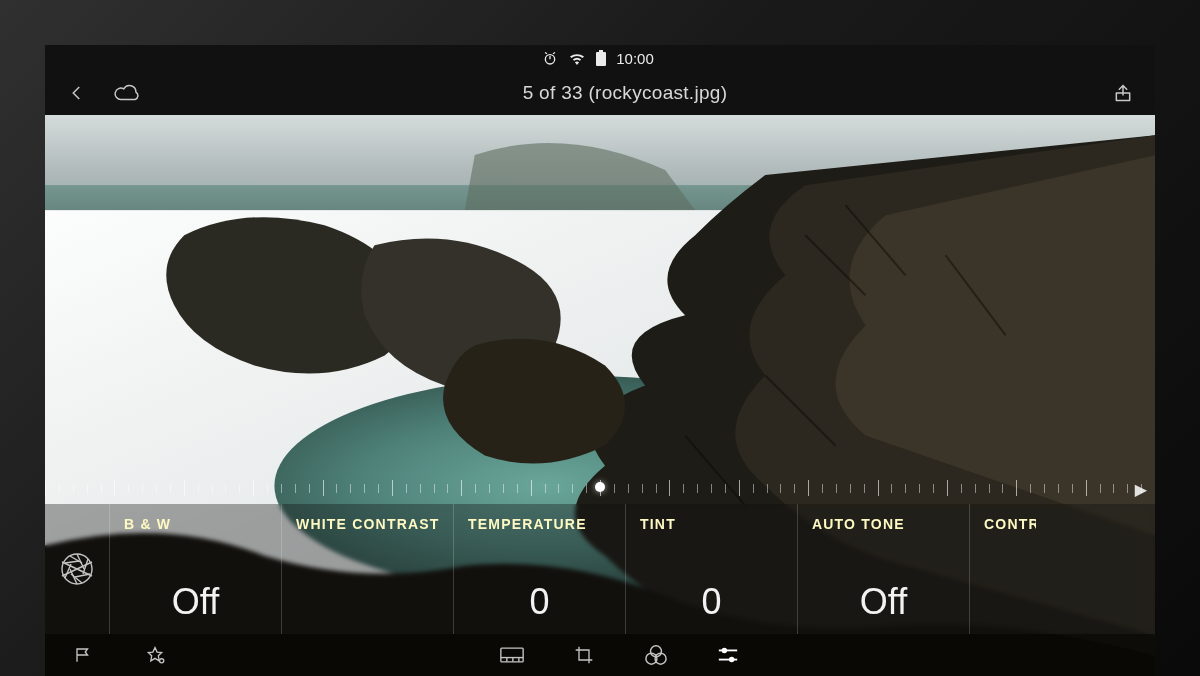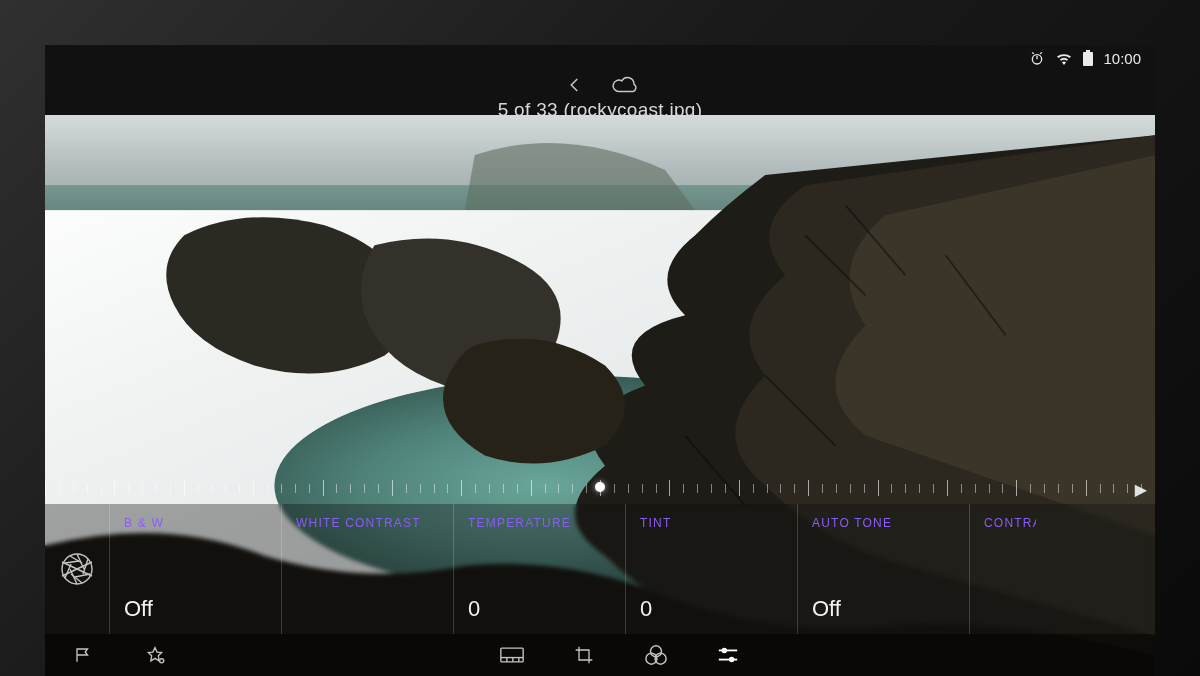--- a/index.html
+++ b/index.html
@@ -1,25 +1,25 @@
 <!DOCTYPE html>
 <html><head>
 <meta charset="utf-8">
 <style>
   html,body{margin:0;padding:0;width:1200px;height:676px;background:#000;overflow:hidden;font-family:-apple-system,Helvetica,Arial,sans-serif;-webkit-font-smoothing:antialiased;}
   .device-frame{position:absolute;left:0;top:0;width:1200px;height:676px;background:linear-gradient(135deg,#303030 0%,#1a1a1a 40%,#0a0a0a 100%);}
   .screen{position:absolute;left:45px;top:45px;width:1110px;height:631px;background:#111;overflow:hidden;}
 
   
-  .statusbar{position:absolute;right:0;top:0;height:26px;width:100%;display:flex;align-items:center;justify-content:flex-end;padding:0 14px 0 0;box-sizing:border-box;color:#eaeaea;font-size:15px;}
+  .statusbar{position:absolute;right:0;top:0;height:26px;width:100%;display:flex;align-items:center;justify-content:center;padding:0 14px 0 0;box-sizing:border-box;color:#eaeaea;font-size:15px;}
   .statusbar .ico{margin-left:10px;display:inline-flex;align-items:center;}
   .statusbar svg{fill:#eaeaea;}
 
   
-  .titlebar{position:absolute;left:0;top:26px;width:100%;height:44px;display:flex;align-items:center;justify-content:space-between;padding:0 18px;box-sizing:border-box;color:#ddd;flex-direction:column;}
+  .titlebar{position:absolute;left:0;top:26px;width:100%;height:44px;display:flex;align-items:center;justify-content:space-between;padding:0 18px;box-sizing:border-box;color:#ddd;}
   .titlebar .left, .titlebar .right{display:flex;align-items:center;gap:22px;}
   .titlebar .title{flex:1;text-align:center;font-size:19px;color:#d8d8d8;font-weight:300;letter-spacing:.3px;}
   .ico-btn{display:inline-flex;align-items:center;justify-content:center;width:28px;height:28px;color:#c8c8c8;cursor:pointer;}
   .ico-btn svg{stroke:#c8c8c8;fill:none;}
 
   
   .viewport{position:absolute;left:0;top:70px;width:100%;height:calc(100% - 70px);overflow:hidden;}
   .photo{position:absolute;left:0;top:0;width:100%;height:100%;}
   .photo svg{width:100%;height:100%;display:block;}
 
@@ -29,22 +29,22 @@
   .tick.major{height:16px;}
   .tick.minor{height:9px;top:12px;background:rgba(255,255,255,.45);}
   .ruler .dot{position:absolute;left:50%;top:10px;width:10px;height:10px;margin-left:-5px;border-radius:50%;background:#fff;box-shadow:0 0 6px rgba(255,255,255,.6);}
   .ruler .arrow{position:absolute;right:8px;top:8px;color:rgba(255,255,255,.85);font-size:16px;}
 
   
   .panel{position:absolute;left:0;bottom:42px;width:100%;height:130px;display:flex;background:rgba(15,15,15,.35);backdrop-filter:blur(2px);}
   .col-side{width:64px;border-right:1px solid rgba(255,255,255,.18);display:flex;align-items:center;justify-content:center;}
   .col{flex:0 0 auto;width:172px;border-right:1px solid rgba(255,255,255,.18);display:flex;flex-direction:column;justify-content:space-between;padding:12px 14px 14px 14px;box-sizing:border-box;}
   .col:last-child{border-right:none;}
-  .col .lbl{font-size:12px;letter-spacing:1.2px;color:#8b5cf6;font-weight:400;white-space:nowrap;overflow:hidden;text-overflow:clip;}
-  .col .val{font-size:22px;color:#f2f2f2;font-weight:300;text-align:left;line-height:1;}
+  .col .lbl{font-size:14px;letter-spacing:1.2px;color:#fef9c3;font-weight:700;white-space:nowrap;overflow:hidden;text-overflow:clip;}
+  .col .val{font-size:36px;color:#f2f2f2;font-weight:300;text-align:center;line-height:1;}
   .col.narrow{width:80px;overflow:hidden;}
 
   
   .toolbar{position:absolute;left:0;bottom:0;width:100%;height:42px;display:flex;align-items:center;justify-content:space-between;padding:0 24px;box-sizing:border-box;background:rgba(0,0,0,.55);}
   .toolbar .group{display:flex;align-items:center;gap:44px;}
   .toolbar svg{stroke:#c4c4c4;fill:none;}
   .toolbar .active svg{stroke:#fff;}
 
   .aperture{width:34px;height:34px;}
   .aperture svg{stroke:#c4c4c4;fill:none;stroke-width:1.4;}

